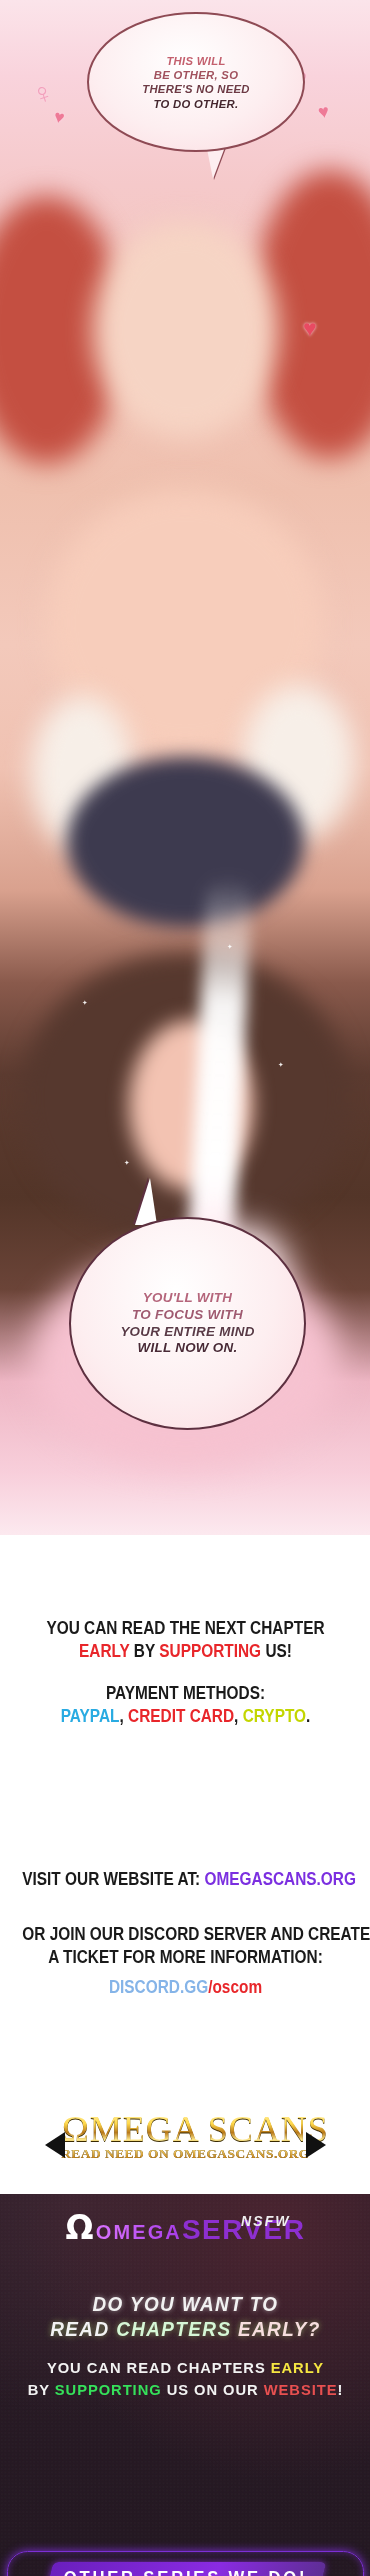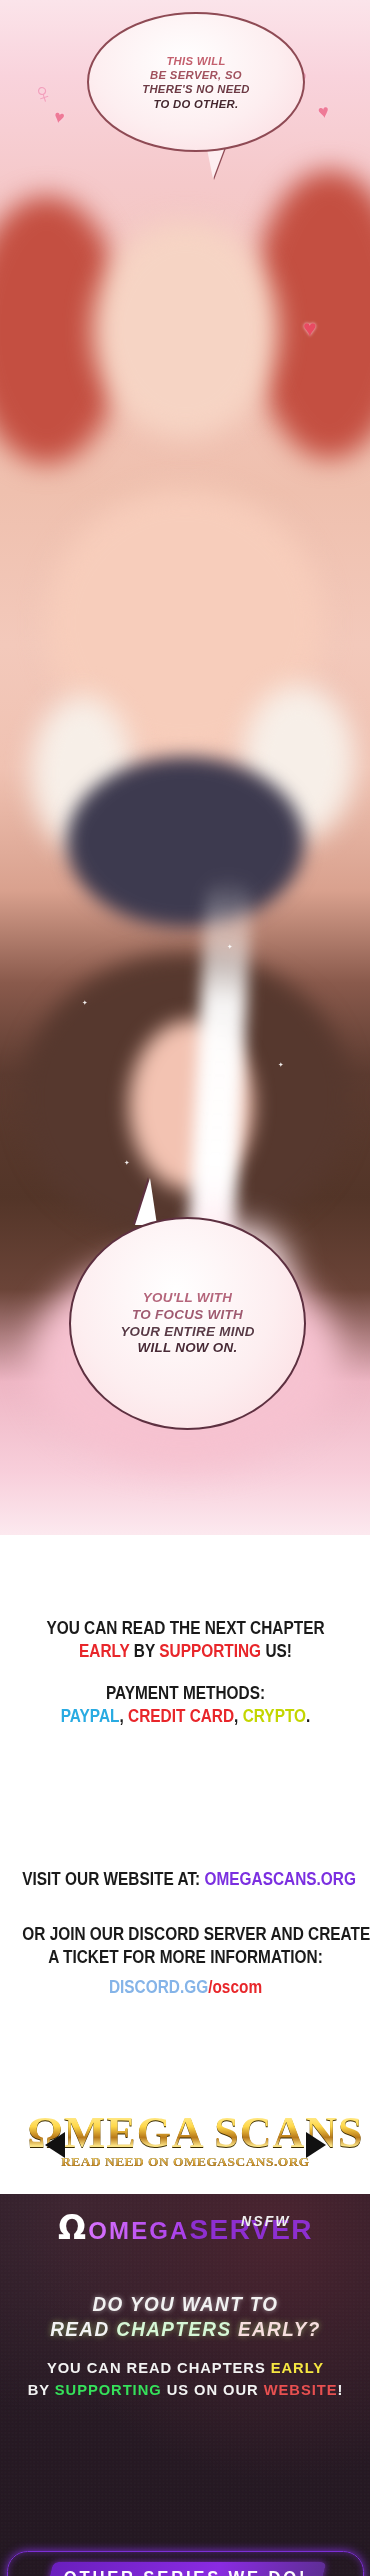--- a/index.html
+++ b/index.html
@@ -30,41 +30,41 @@
   #bubble2 .bline{font-size:13.4px;}
   #bubble2-tail{left:135px;top:1178px;width:0;height:0;border-left:15.5px solid transparent;border-right:7.2px solid transparent;border-bottom:47px solid #fff;filter:drop-shadow(-1.5px -1px 0 #5d3040);}
 
   
   .promo-line{left:0;width:371px;text-align:center;font-weight:bold;letter-spacing:0;
     font-size:17.5px;color:#1a1a1a;transform:scaleX(.88);}
   .promo-line span{white-space:pre;}
   #tbc{left:0;top:2048px;width:358px;text-align:right;font-size:24px;color:#3c3c3c;font-family:"Liberation Sans",sans-serif;font-weight:400;}
   
   #gold-logo{left:0;top:2111px;width:371px;text-align:center;}
-  #gold-title{font-size:44px;font-weight:bold;letter-spacing:1px;font-family:"Liberation Serif",serif;
+  #gold-title{font-size:36px;font-weight:normal;letter-spacing:1px;font-family:"Liberation Serif",serif;
     background:linear-gradient(180deg,#fff3b0 0%,#ffd84a 35%,#b8791a 60%,#ffe98a 80%,#8a5a10 100%);
     -webkit-background-clip:text;background-clip:text;color:transparent;filter:drop-shadow(0 1px 0.5px #3a2a00);line-height:1.0;margin-left:20px;}
   #gold-sub{font-size:13.4px;font-weight:bold;letter-spacing:0.5px;font-family:"Liberation Serif",serif;
     background:linear-gradient(180deg,#ffe98a 0%,#c8881e 70%,#7a4e0e 100%);
     -webkit-background-clip:text;background-clip:text;color:transparent;filter:drop-shadow(0 0.5px 0.5px #3a2a00);line-height:1.1;}
   .logo-arrow{position:absolute;width:0;height:0;border-top:13.4px solid transparent;border-bottom:13.4px solid transparent;}
   #arrow-l{left:45px;top:2132px;border-right:20.6px solid #111;}
   #arrow-r{right:45px;top:2132px;border-left:20.6px solid #111;}
 
   
   #dark-zone{left:0;top:2194px;width:371px;height:1148px;
     background:radial-gradient(circle at 75% 3%,#4a2430 0%,rgba(74,36,48,0) 22%),
                radial-gradient(circle at 20% 1%,#3c2531 0%,rgba(60,37,49,0) 18%),
                linear-gradient(180deg,#2b1c26 0%,#241822 30%,#201521 60%,#1d1320 100%);}
   #dark-zone::after{content:"";position:absolute;inset:0;
     background-image:radial-gradient(rgba(255,255,255,.05) 0.5px,transparent 0.7px);
     background-size:3.6px 3.6px;pointer-events:none;}
   #omega-logo-row{left:0;top:2211px;width:371px;height:41px;text-align:center;}
   .omega-icon{font-size:33px;color:#fff;font-weight:bold;line-height:1;font-family:"DejaVu Sans",sans-serif;}
-  #brand-omega{font-size:24px;font-weight:bold;letter-spacing:2.1px;
+  #brand-omega{font-size:20px;font-weight:bold;letter-spacing:2.1px;
     background:linear-gradient(90deg,#d973ff 0%,#a63ce8 100%);-webkit-background-clip:text;background-clip:text;color:transparent;}
   #brand-scans{font-size:28px;font-weight:bold;letter-spacing:1.5px;color:#8d2fd0;}
   #nsfw-tag{position:absolute;left:241px;top:2213px;font-size:14px;color:#eee;letter-spacing:2.1px;font-weight:bold;font-style:italic;}
   .banner-headline{left:0;width:371px;text-align:center;font-weight:bold;font-style:italic;letter-spacing:1.5px;font-size:20.6px;transform:scaleX(.92);}
   .banner-sub{left:0;width:371px;text-align:center;font-weight:bold;letter-spacing:1px;font-size:15.5px;color:#f2f2f2;transform:scaleX(.95);}
   #banner-url-row{left:0;top:2421px;width:371px;text-align:center;color:#fff;}
   #banner-url-row .omega-icon{font-size:20.6px;vertical-align:-2.1px;}
   #banner-url{font-size:18.5px;font-weight:bold;letter-spacing:1px;transform:scaleX(.92);display:inline-block;}
 
   
@@ -104,21 +104,21 @@
     <span class="decor" style="left:318px;top:101px;font-size:18.5px;color:#ee7a97;transform:rotate(-10deg);">♥</span>
     <span class="decor" style="left:303px;top:315px;font-size:23px;color:#e84a62;">♥</span>
     <span class="sparkle" style="left:82px;top:999px;">✦</span>
     <span class="sparkle" style="left:278px;top:1061px;">✦</span>
     <span class="sparkle" style="left:124px;top:1159px;">✦</span>
     <span class="sparkle" style="left:227px;top:943px;">✦</span>
 
     <div id="bubble1-tail" class="abs"></div>
     <div id="bubble1" class="bubble">
         <div class="bline" style="color: rgb(196, 96, 110);">THIS WILL</div>
-        <div class="bline" style="color: rgb(162, 82, 94);">BE SERVER, SO</div>
+        <div class="bline" style="color: rgb(162, 82, 94);">BE OTHER, SO</div>
         <div class="bline" style="color: rgb(110, 58, 68);">THERE'S NO NEED</div>
         <div class="bline" style="color: rgb(70, 38, 46);">TO DO OTHER.</div>
       </div>
 
     <div id="bubble2-tail" class="abs"></div>
     <div id="bubble2" class="bubble">
         <div class="bline" style="color: rgb(181, 101, 123);">YOU'LL WITH</div>
         <div class="bline" style="color: rgb(160, 90, 112);">TO FOCUS WITH</div>
         <div class="bline" style="color: rgb(90, 58, 70);">YOUR ENTIRE MIND</div>
         <div class="bline" style="color: rgb(74, 42, 54);">WILL NOW ON.</div>

